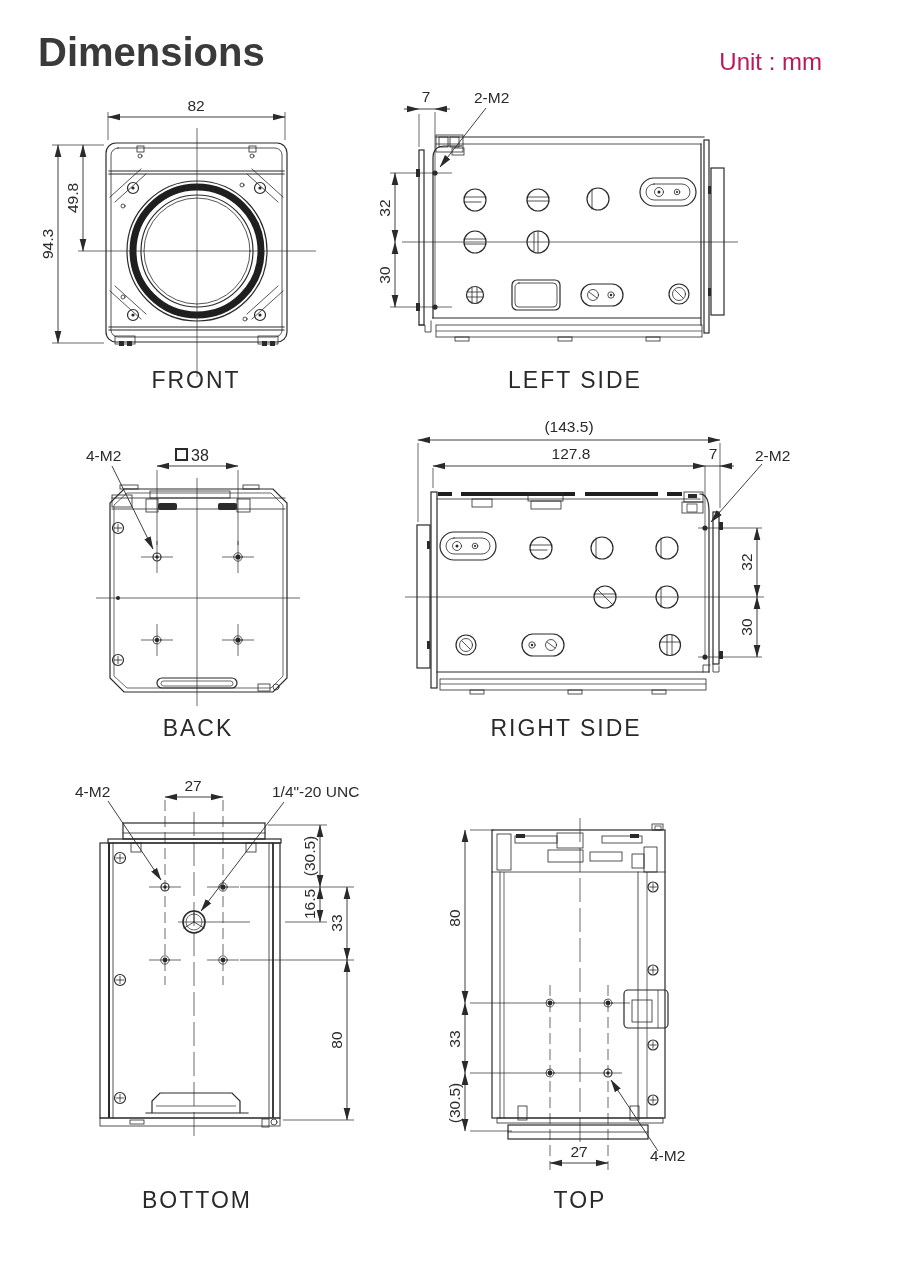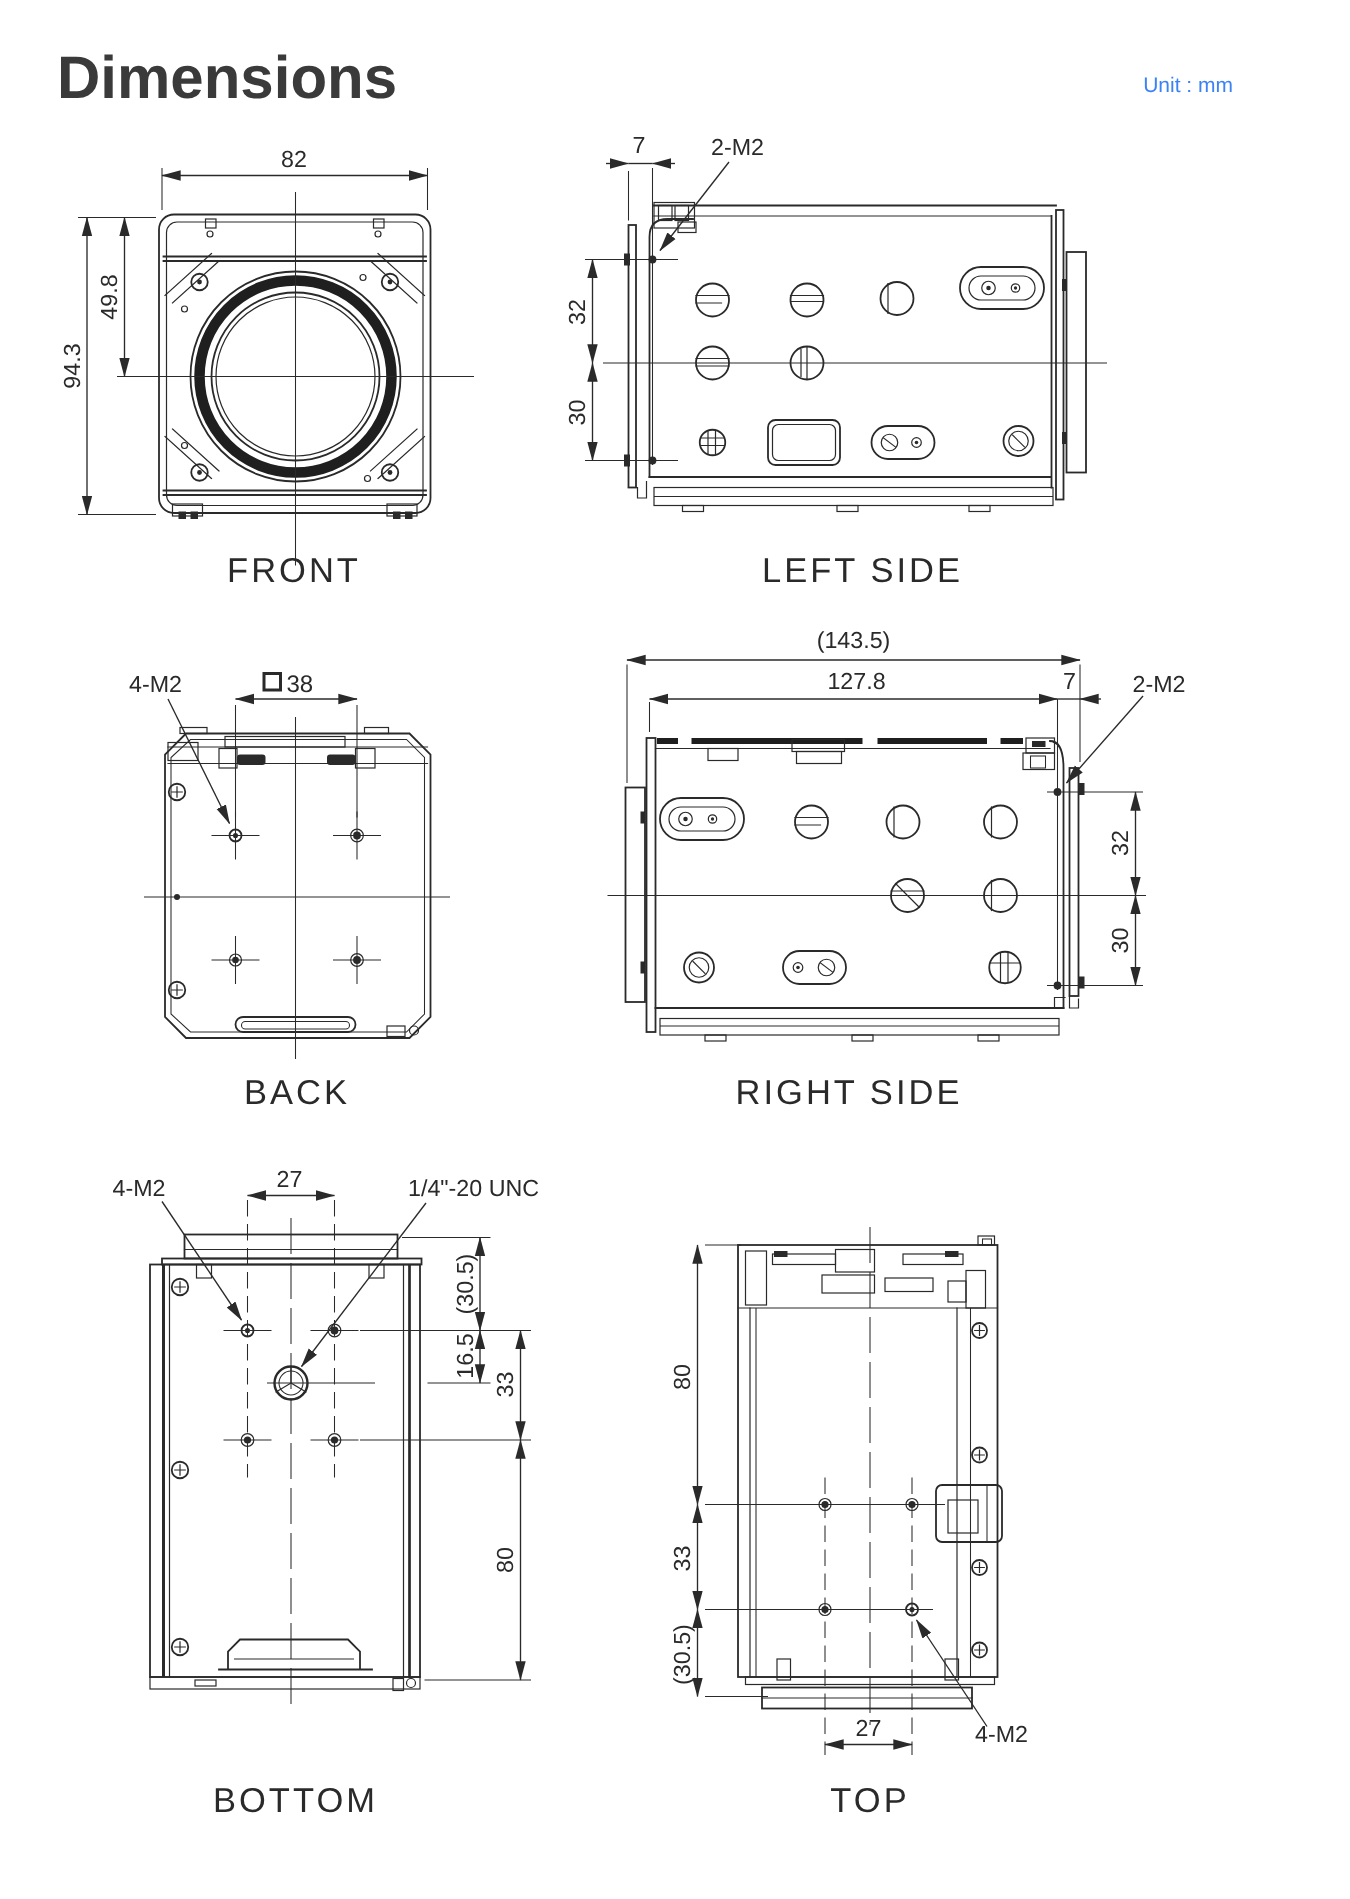--- a/index.html
+++ b/index.html
@@ -1,19 +1,19 @@
 <!DOCTYPE html>
 <html><head>
 <meta charset="utf-8">
 <style>
   html,body{margin:0;padding:0;background:#fff;}
   #page{position:relative;width:900px;height:1266px;background:#ffffff;overflow:hidden;
         font-family:"Liberation Sans",sans-serif;}
   #title{position:absolute;left:38px;top:30px;font-size:40px;font-weight:bold;color:#3a3a3a;letter-spacing:0px;}
-  #unit{position:absolute;right:78px;top:48px;font-size:14px;color:#3b82f6;}
+  #unit{position:absolute;right:78px;top:48px;font-size:24px;color:#be185d;}
   svg{position:absolute;left:0;top:0;}
   .s1{stroke:#2a2a2a;stroke-width:1.2;fill:none;stroke-linecap:square;}
   .s0{stroke:#2a2a2a;stroke-width:0.8;fill:none;stroke-linecap:square;}
   .s2{stroke:#2a2a2a;stroke-width:1.6;fill:none;}
   .sthk{stroke:#1f1f1f;stroke-width:4;fill:none;}
   .blk{fill:#2a2a2a;stroke:none;}
   .wht{fill:#ffffff;stroke:none;}
   .dim{stroke:#2a2a2a;stroke-width:0.9;fill:none;}
   .thin{stroke:#2a2a2a;stroke-width:0.7;fill:none;}
   .dsh{stroke-dasharray:11 5;}

